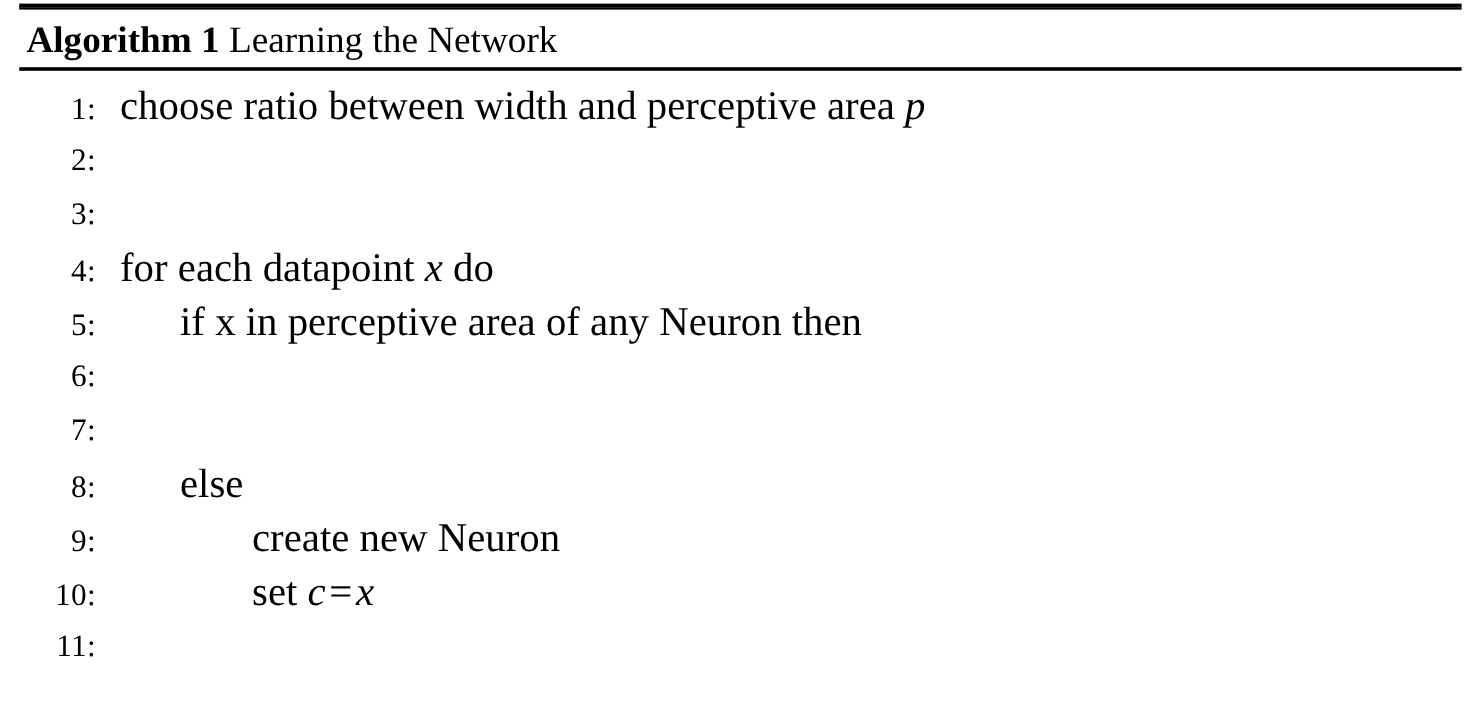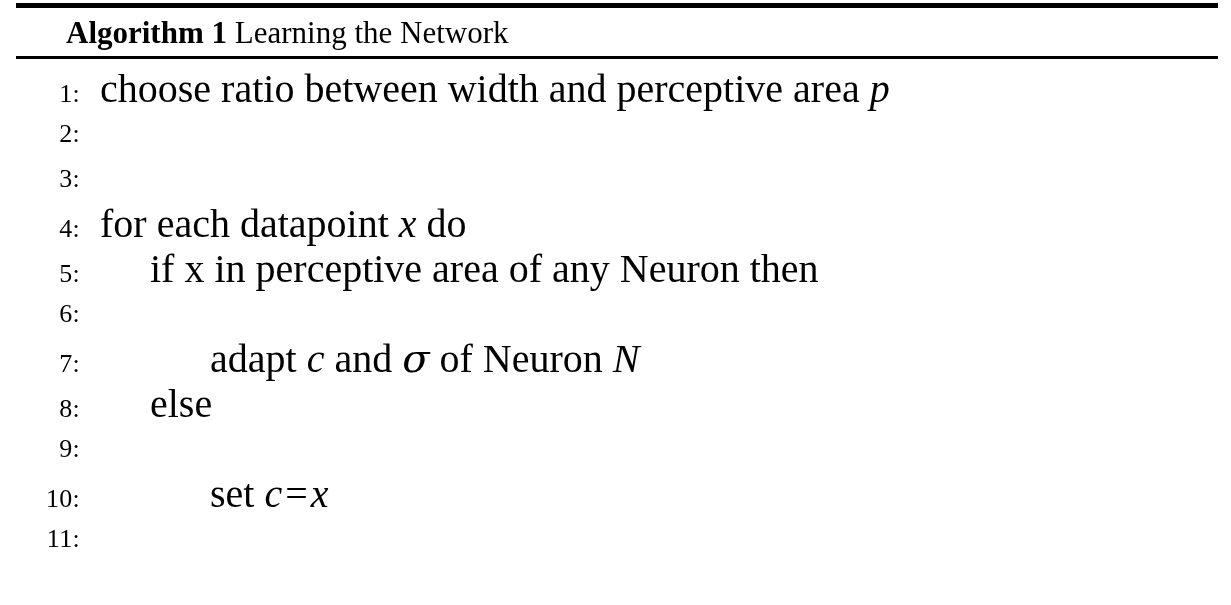--- a/index.html
+++ b/index.html
@@ -38,21 +38,20 @@
     line-height: 0;
     font-size: 0;
   }
 
   
   .algo-caption {
     font-size: 31px;
     line-height: 41px;
     padding: 4px 0 3px 6px;
     white-space: nowrap;
-    margin-left: 44px;
   }
   .algo-caption .caption-head {
     font-weight: bold;
   }
   .algo-caption .caption-title {
     font-weight: normal;
   }
 
   
   .algo-body {
@@ -70,21 +69,21 @@
   .line-no {
     width: 64px;
     min-width: 64px;
     text-align: right;
     font-size: 26px;
     padding-right: 2px;
     letter-spacing: 0.3px;
   }
   .line-text {
     padding-left: 18px;
-    font-size: 40px;
+    font-size: 34px;
     text-align: right;
   }
   .ind-0 { margin-left: 0px; }
   .ind-1 { margin-left: 50px; }
   .ind-2 { margin-left: 110px; }
 
   .kw { font-weight: normal; }
   .mv { font-style: italic; }
   .sym { font-style: italic; font-family: "DejaVu Serif", serif; }
   .sub {
@@ -141,30 +140,30 @@
       <span class="line-no">5:</span>
       <span class="line-text ind-1"><span class="kw">if</span> <span>x</span> <span>in perceptive area of any Neuron</span> <span class="kw">then</span></span>
     </div>
 
     <div class="algo-line">
       <span class="line-no">6:</span>
     </div>
 
     <div class="algo-line">
       <span class="line-no">7:</span>
-      <span class="line-text ind-2"><span>adapt</span> <span class="mv">c</span> <span>and</span> <span class="sym">σ</span> <span>of Neuron</span> <span class="mv">N</span></span>
     </div>
 
     <div class="algo-line">
       <span class="line-no">8:</span>
       <span class="line-text ind-1"><span class="kw">else</span></span>
     </div>
 
     <div class="algo-line">
       <span class="line-no">9:</span>
+      <span class="line-text ind-2">create new Neuron</span>
     </div>
 
     <div class="algo-line">
       <span class="line-no">10:</span>
       <span class="line-text ind-2"><span>set</span> <span class="mv">c</span><span class="eqop">=</span><span class="mv">x</span></span>
     </div>
 
     <div class="algo-line">
       <span class="line-no">11:</span>
     </div>

